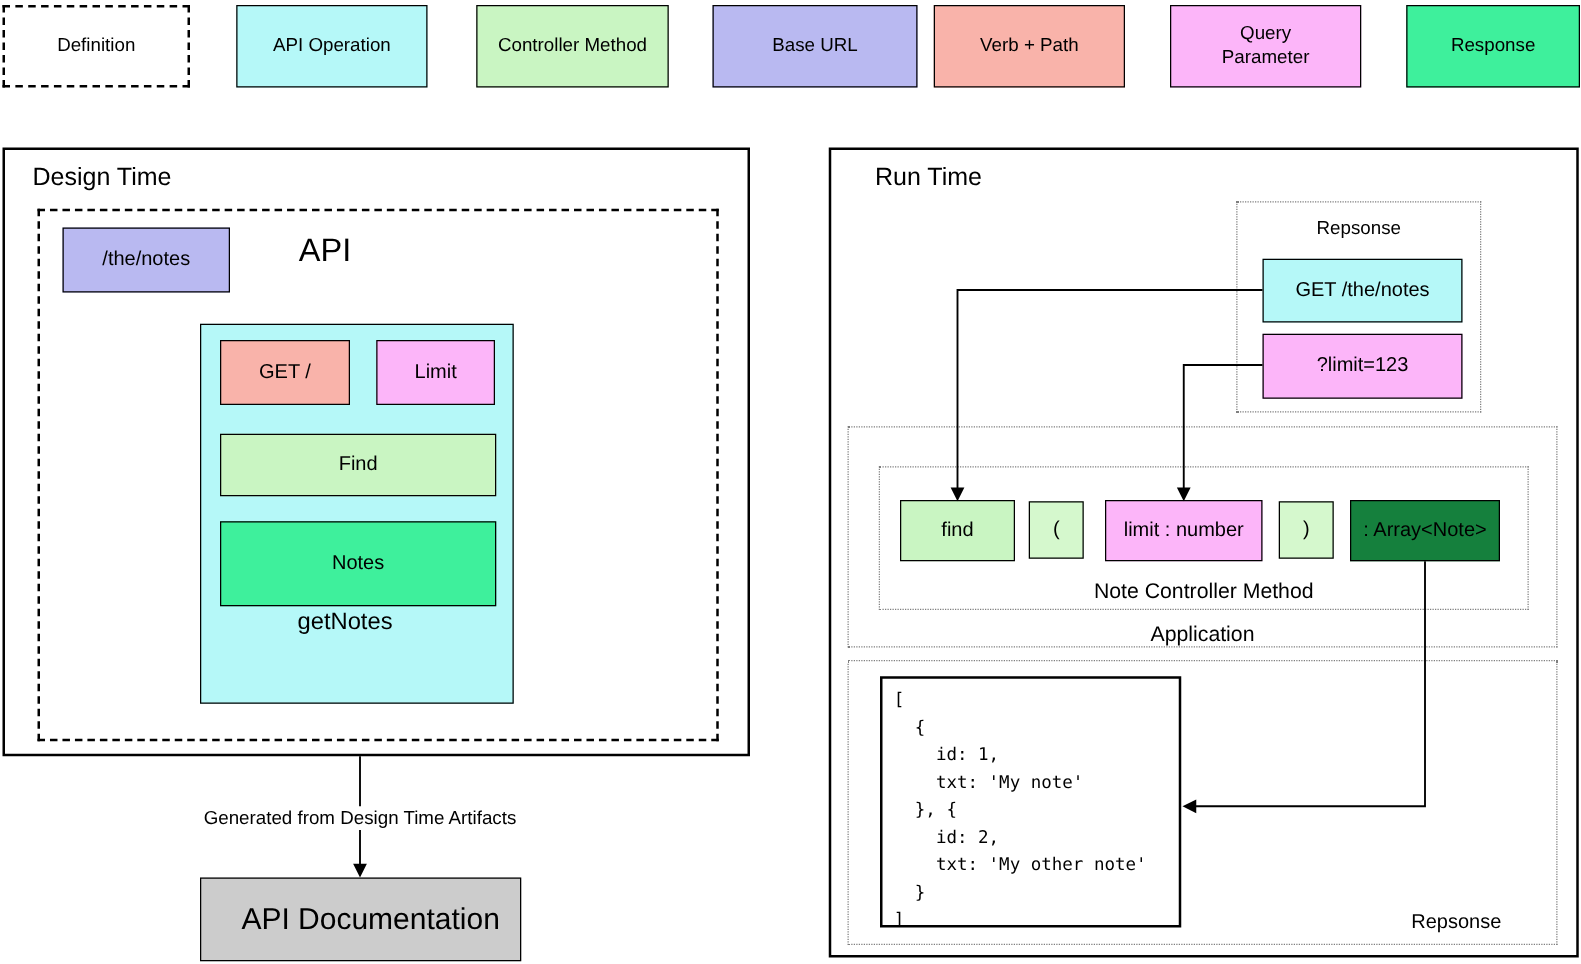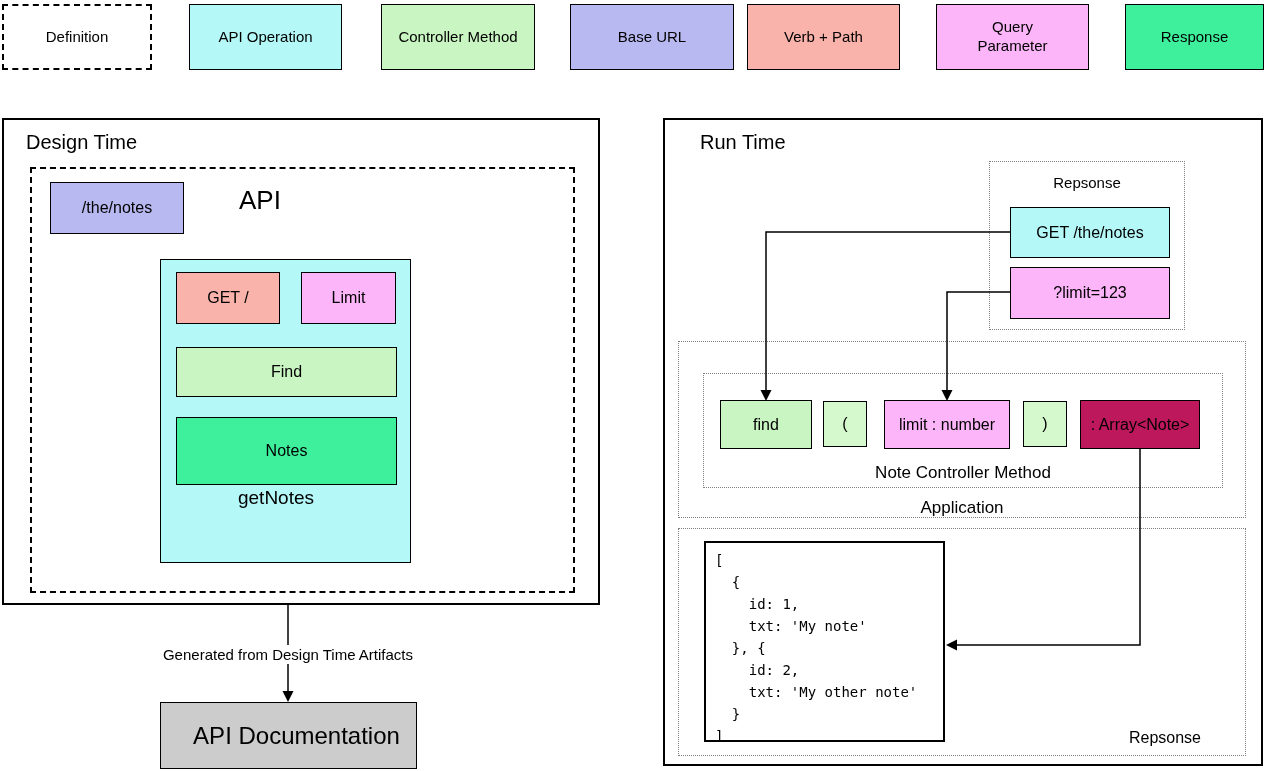--- a/index.html
+++ b/index.html
@@ -86,21 +86,21 @@
   <div class="abs node" style="left: 1010px; top: 207px; width: 160px; height: 51px; background-color: rgb(181, 248, 248);">GET /the/notes</div>
   <div class="abs node" style="left: 1010px; top: 267px; width: 160px; height: 52px; background-color: rgb(252, 181, 249);">?limit=123</div>
 
   <div class="abs dottedbox" style="left:678px;top:341px;width:568px;height:177px;"></div>
   <div class="abs dottedbox" style="left:703px;top:373px;width:520px;height:115px;"></div>
 
   <div class="abs node" style="left: 720px; top: 400px; width: 92px; height: 49px; background-color: rgb(201, 245, 194);">find</div>
   <div class="abs node" style="left: 823px; top: 401px; width: 44px; height: 46px; background-color: rgb(213, 248, 205);">(</div>
   <div class="abs node" style="left: 884px; top: 400px; width: 126px; height: 49px; background-color: rgb(252, 181, 249);">limit : number</div>
   <div class="abs node" style="left: 1023px; top: 401px; width: 44px; height: 46px; background-color: rgb(213, 248, 205);">)</div>
-  <div class="abs node" style="left: 1080px; top: 400px; width: 120px; height: 49px; background-color: #be185d;">: Array&lt;Note&gt;</div>
+  <div class="abs node" style="left: 1080px; top: 400px; width: 120px; height: 49px; background-color: #15803d;">: Array&lt;Note&gt;</div>
 
   <div class="abs seclabel" style="left:703px;top:463px;width:520px;">Note Controller Method</div>
   <div class="abs seclabel" style="left:678px;top:498px;width:568px;">Application</div>
 
   <div class="abs dottedbox" style="left:678px;top:528px;width:568px;height:228px;"></div>
   <div class="abs codebox" style="left:704px;top:541px;width:241px;height:201px;">
     <div class="codeline">[</div>
     <div class="codeline">  {</div>
     <div class="codeline">    id: 1,</div>
     <div class="codeline">    txt: 'My note'</div>

